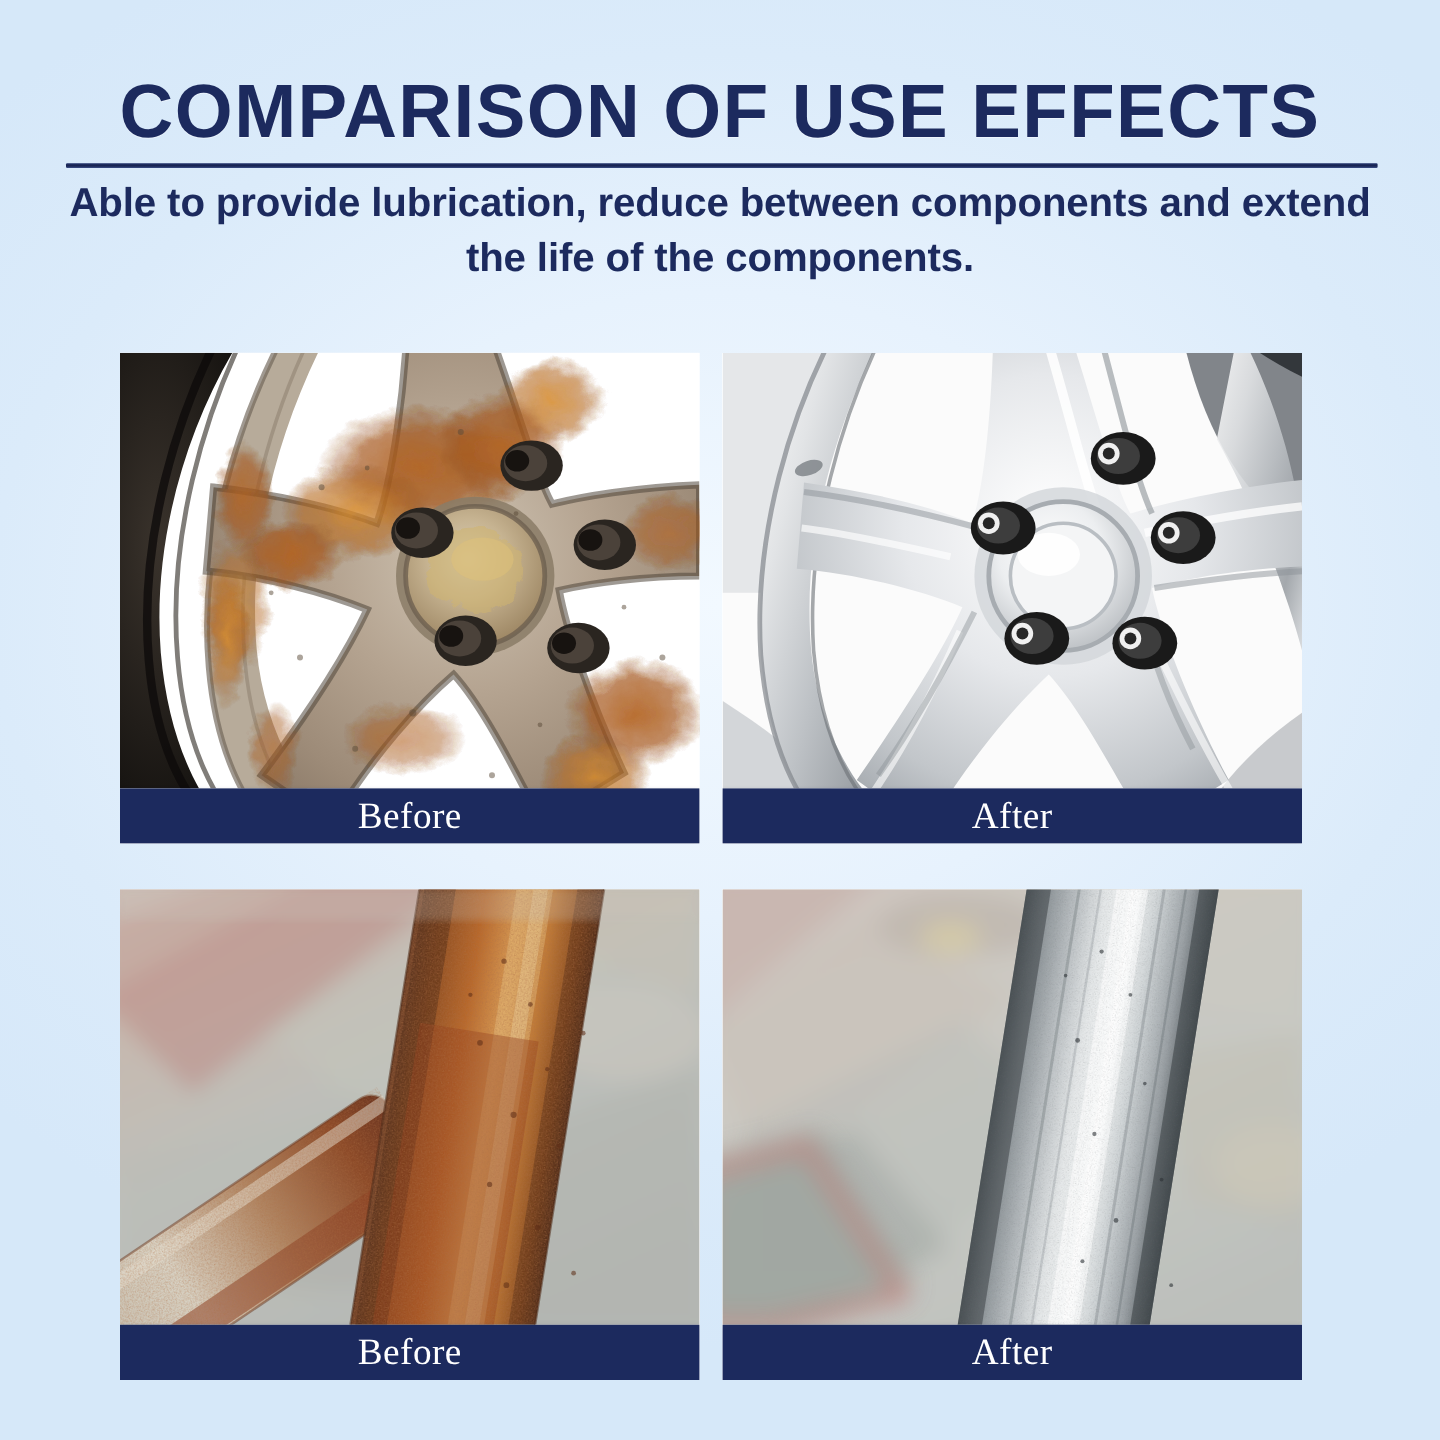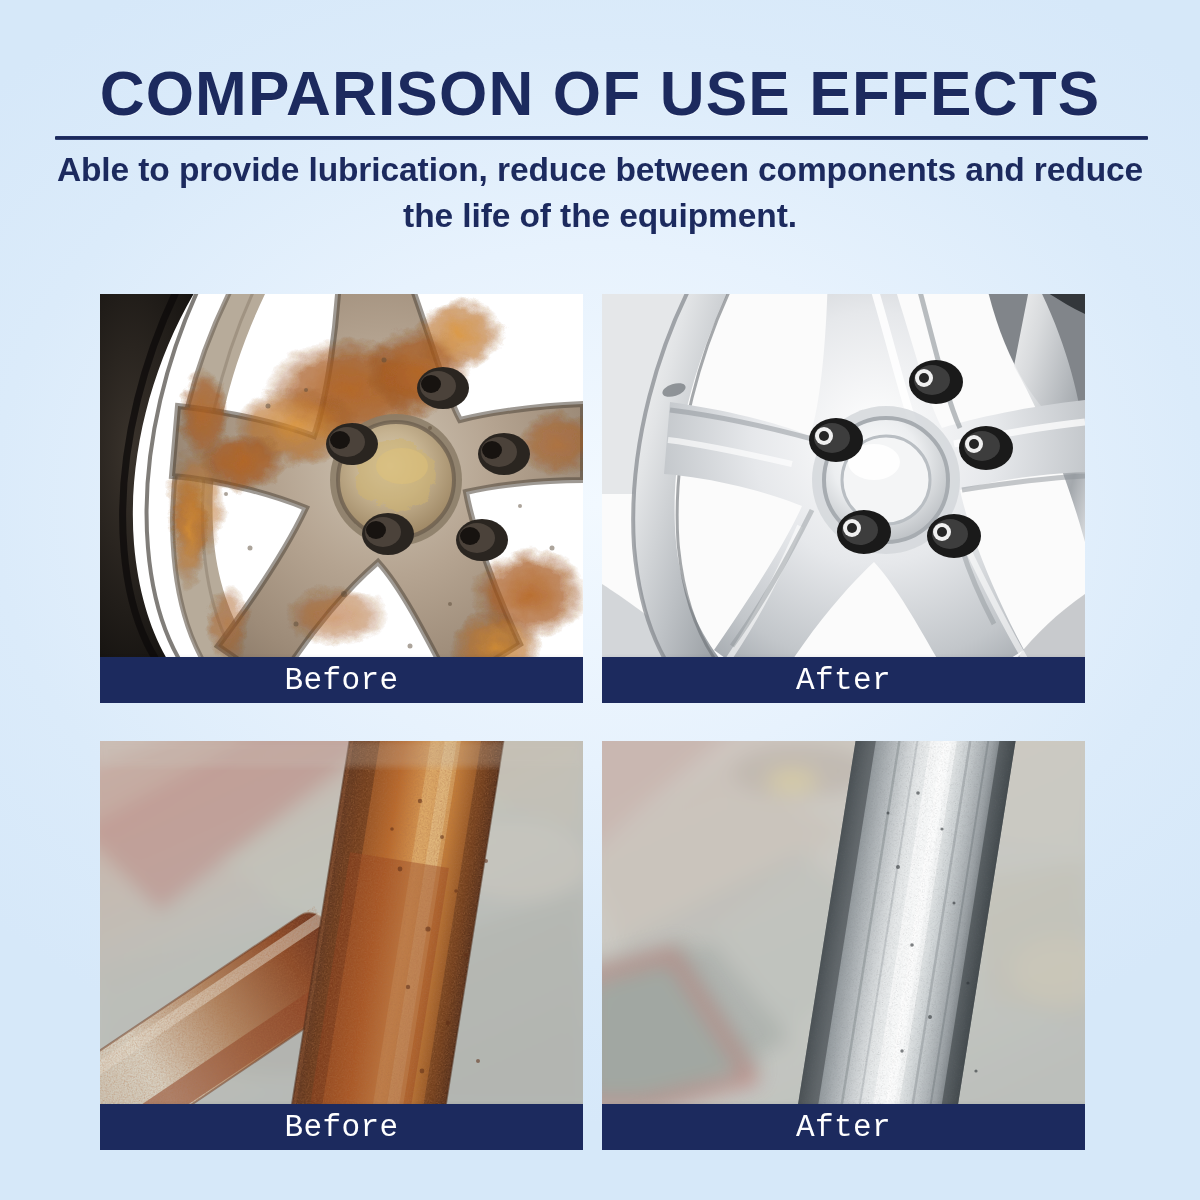--- a/index.html
+++ b/index.html
@@ -106,36 +106,36 @@
     position: absolute;
     left: 0;
     bottom: 0;
     width: 483px;
     height: 46px;
     background: #1c2a5e;
     color: #ffffff;
     display: flex;
     align-items: center;
     justify-content: center;
-    font-family: Liberation Mono, monospace;
+    font-family: Liberation Serif, serif;
     font-size: 31px;
     font-weight: normal;
     letter-spacing: 0.4px;
     box-shadow: 0 2px 5px rgba(20,32,70,0.22);
   }
 </style>
 </head>
 <body>
 
 <div class="page">
 
   <div class="header">
     <h1 class="title">COMPARISON OF USE EFFECTS</h1>
     <div class="title-rule"></div>
-    <p class="subtitle">Able to provide lubrication, reduce between components and reduce the life of the equipment.</p>
+    <p class="subtitle">Able to provide lubrication, reduce between components and extend the life of the components.</p>
   </div>
 
   <div class="grid">
 
     <div class="panel r0 c0">
       <div class="photo">
         <svg viewBox="0 0 483 363" preserveAspectRatio="xMidYMid slice" aria-hidden="true">
           <defs>
             <radialGradient id="rwFace" cx="52%" cy="48%" r="70%">
               <stop offset="0%" stop-color="#cfc4b3"></stop>

